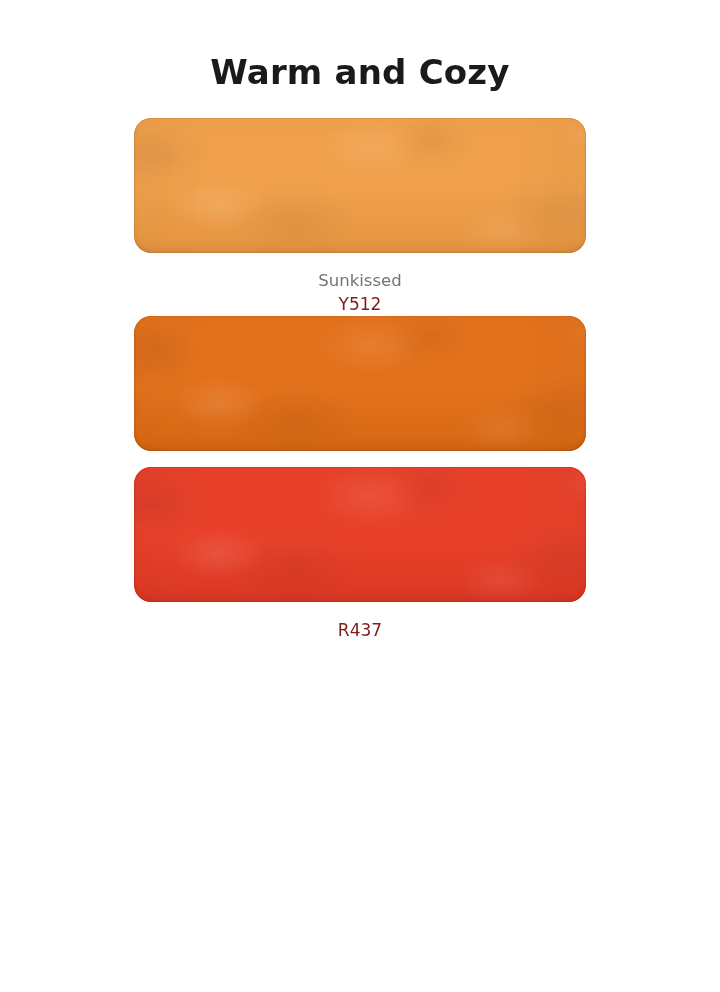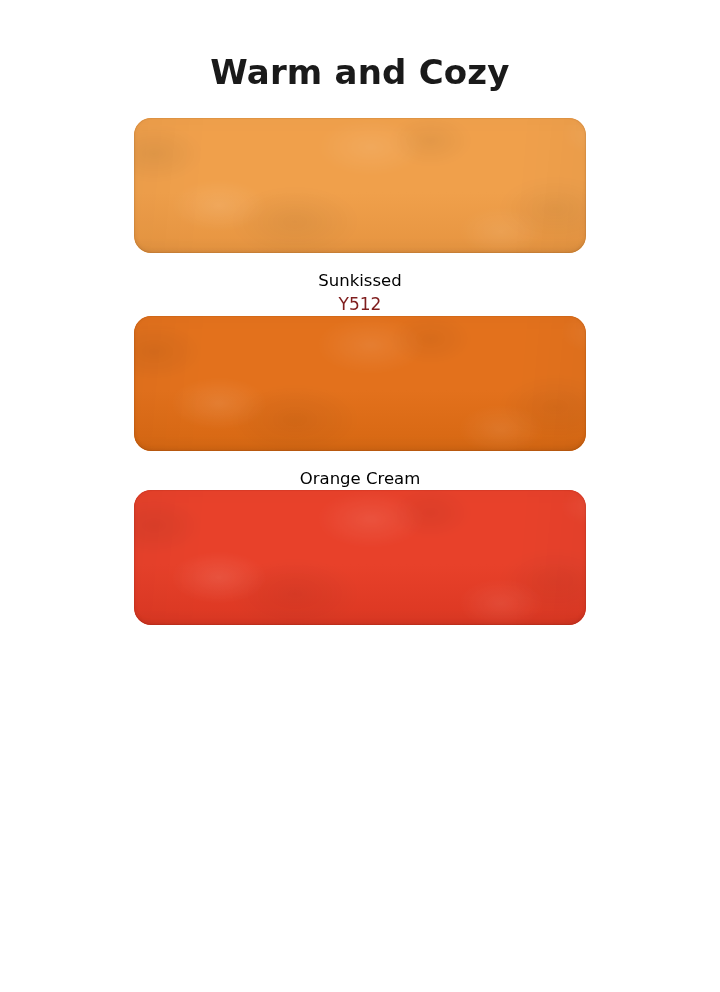--- a/index.html
+++ b/index.html
@@ -117,21 +117,21 @@
     width: 452px;
     text-align: center;
     padding-top: 16px;
     color: #231f20;
     font-family: "DejaVu Sans", sans-serif;
   }
 
   .swatch-name {
     font-size: 16.5px;
     line-height: 23px;
-    color: #000000;
+    color: #737373;
   }
 
   .swatch-code {
     font-size: 17px;
     line-height: 24px;
     color: #7f1d1d;
   }
 </style>
 </head>
 <body style="background: rgb(255, 255, 255);">
@@ -158,31 +158,31 @@
 
     <div class="swatch-entry">
       <div class="swatch-block" style="background-color: rgb(227, 113, 28);">
         <div class="paint" style="background: linear-gradient(rgb(227, 113, 28) 0%, rgb(227, 113, 28) 55%, rgb(214, 103, 18) 100%);"></div>
         <div class="tex-a"></div>
         <div class="tex-b"></div>
         <div class="tex-c"></div>
         <div class="rim"></div>
       </div>
       <div class="swatch-caption">
-        <div class="swatch-name">Orange Cream</div>
       </div>
     </div>
 
 
     <div class="swatch-entry">
       <div class="swatch-block" style="background-color: rgb(232, 65, 42);">
         <div class="paint" style="background: linear-gradient(rgb(232, 65, 42) 0%, rgb(232, 65, 42) 55%, rgb(219, 55, 34) 100%);"></div>
         <div class="tex-a"></div>
         <div class="tex-b"></div>
         <div class="tex-c"></div>
         <div class="rim"></div>
       </div>
       <div class="swatch-caption">
+        <div class="swatch-code">R437</div>
       </div>
     </div>
 
   </div>
 </div>
 
 </body></html>

